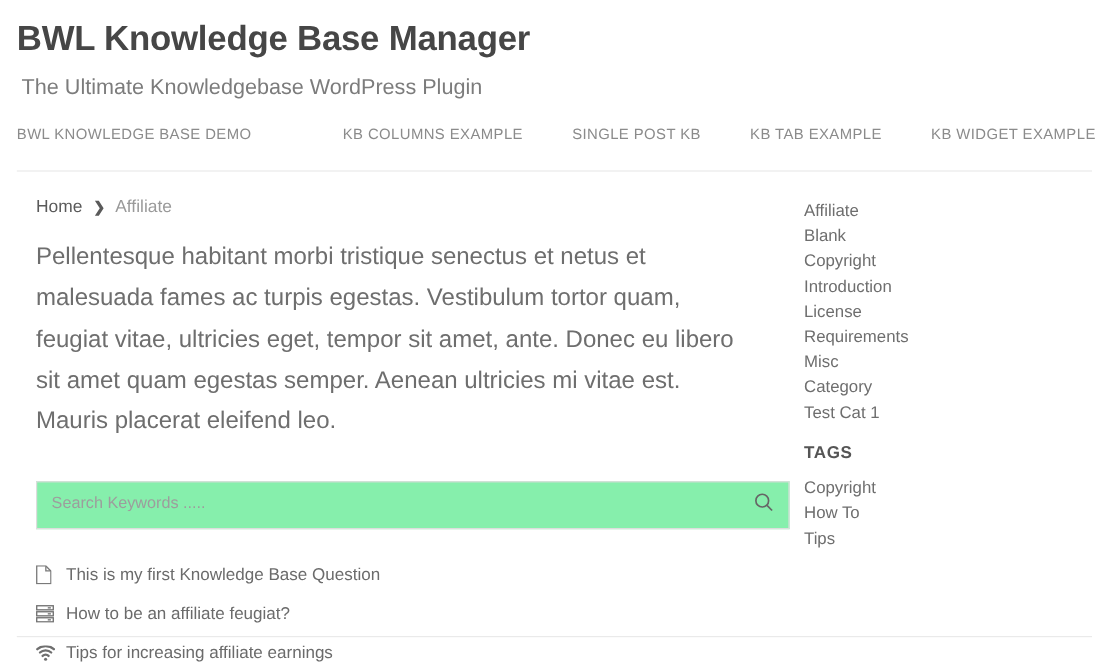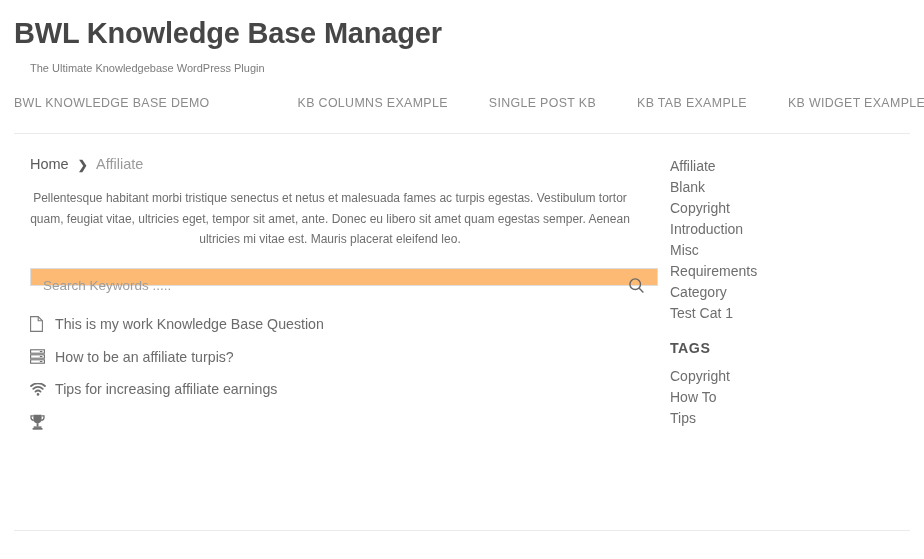--- a/index.html
+++ b/index.html
@@ -29,44 +29,44 @@
   .site-title {
     font-size: 29px;
     font-weight: bold;
     color: #464646;
     letter-spacing: -0.2px;
     line-height: 1.1;
     margin: 0;
     padding: 0;
   }
   .site-tagline {
-    font-size: 11px;
+    font-size: 18px;
     color: #7c7c7c;
-    margin: 12px 0 0 16px;
+    margin: 12px 0 0 4px;
     font-weight: normal;
   }
 
   
   .main-nav {
     margin: 22px 14px 0 14px;
     border-bottom: 1px solid #eaeaea;
     height: 38px;
     display: flex;
     align-items: flex-start;
     white-space: nowrap;
   }
   .nav-item {
     font-size: 12.4px;
     color: #8b8b8b;
     letter-spacing: 0.35px;
     text-decoration: none;
     padding: 0;
     display: inline-block;
   }
-  .nav-item:nth-child(1) { margin-right: 51px; }
+  .nav-item:nth-child(1) { margin-right: 39px; }
   .nav-item:nth-child(2) { margin-right: 41px; margin-left: 37px; }
   .nav-item:nth-child(3) { margin-right: 41px; }
   .nav-item:nth-child(4) { margin-right: 41px; }
   .nav-item:nth-child(5) { margin-right: 65px; }
 
   
   .content-wrap {
     display: flex;
     padding: 0 30px;
     margin-top: 22px;
@@ -104,35 +104,34 @@
   .archive-title {
     font-size: 18.5px;
     font-weight: bold;
     color: #464646;
     margin: 0 0 15px 0;
     line-height: 1.3;
   }
 
   
   .archive-desc {
-    font-size: 12px;
+    font-size: 20px;
     line-height: 1.72;
     color: #6e6e6e;
-    margin: 0 0 18px 0;
+    margin: 0 0 32px 0;
     max-width: 600px;
-    text-align: center;
   }
 
   
   .kb-search {
     position: relative;
     width: 628px;
-    height: 18px;
+    height: 40px;
     border: 1px solid #dddddd;
-    background: #fdba74;
+    background: #86efac;
     margin-bottom: 22px;
   }
   .kb-search input {
     position: absolute;
     left: 0; top: 0;
     width: 590px;
     height: 34px;
     border: 0;
     outline: none;
     padding: 0 12px;
@@ -265,35 +264,35 @@
 
       <ul class="kb-list">
 
         <li>
           <span class="kb-ico">
             <svg width="13" height="16" viewBox="0 0 13 16">
               <path d="M0.6 0.6 H8.2 L12.4 4.8 V15.4 H0.6 Z" fill="#ffffff" stroke="#7a7a7a" stroke-width="1.1"></path>
               <path d="M8.2 0.8 V4.8 H12.2" fill="none" stroke="#7a7a7a" stroke-width="1.1"></path>
             </svg>
           </span>
-          <a class="kb-link" href="#">This is my work Knowledge Base Question</a>
+          <a class="kb-link" href="#">This is my first Knowledge Base Question</a>
         </li>
 
         <li>
           <span class="kb-ico">
             <svg width="15" height="15" viewBox="0 0 15 15">
               <rect x="0.6" y="0.8" width="13.8" height="3.4" fill="#ffffff" stroke="#6f6f6f" stroke-width="1.1"></rect>
               <rect x="0.6" y="5.8" width="13.8" height="3.4" fill="#ffffff" stroke="#6f6f6f" stroke-width="1.1"></rect>
               <rect x="0.6" y="10.8" width="13.8" height="3.4" fill="#ffffff" stroke="#6f6f6f" stroke-width="1.1"></rect>
               <rect x="9.8" y="2.0" width="2.6" height="1.1" fill="#6f6f6f"></rect>
               <rect x="9.8" y="7.0" width="2.6" height="1.1" fill="#6f6f6f"></rect>
               <rect x="9.8" y="12.0" width="2.6" height="1.1" fill="#6f6f6f"></rect>
             </svg>
           </span>
-          <a class="kb-link" href="#">How to be an affiliate turpis?</a>
+          <a class="kb-link" href="#">How to be an affiliate feugiat?</a>
         </li>
 
         <li>
           <span class="kb-ico">
             <svg width="16" height="13" viewBox="0 0 16 13">
               <path d="M1.1 3.0 C3.0 1.2 5.4 0.4 8 0.4 C10.6 0.4 13.0 1.2 14.9 3.0" fill="none" stroke="#6f6f6f" stroke-width="1.9" stroke-linecap="round"></path>
               <path d="M3.3 5.8 C4.6 4.5 6.2 3.9 8 3.9 C9.8 3.9 11.4 4.5 12.7 5.8" fill="none" stroke="#6f6f6f" stroke-width="1.9" stroke-linecap="round"></path>
               <path d="M5.5 8.6 C6.2 7.9 7.1 7.5 8 7.5 C8.9 7.5 9.8 7.9 10.5 8.6" fill="none" stroke="#6f6f6f" stroke-width="1.9" stroke-linecap="round"></path>
               <circle cx="8" cy="11.4" r="1.3" fill="#6f6f6f"></circle>
             </svg>
@@ -318,22 +317,23 @@
     </main>
 
     <aside class="side-col">
 
       <section>
         <ul class="widget-list">
           <li><a href="#">Affiliate</a></li>
           <li><a href="#">Blank</a></li>
           <li><a href="#">Copyright</a></li>
           <li><a href="#">Introduction</a></li>
+          <li><a href="#">License</a></li>
+          <li><a href="#">Requirements</a></li>
           <li><a href="#">Misc</a></li>
-          <li><a href="#">Requirements</a></li>
           <li><a href="#">Category</a></li>
           <li><a href="#">Test Cat 1</a></li>
         </ul>
       </section>
 
       <section>
         <h3 class="widget-title">TAGS</h3>
         <ul class="widget-list widget-tags">
           <li><a href="#">Copyright</a></li>
           <li><a href="#">How To</a></li>

